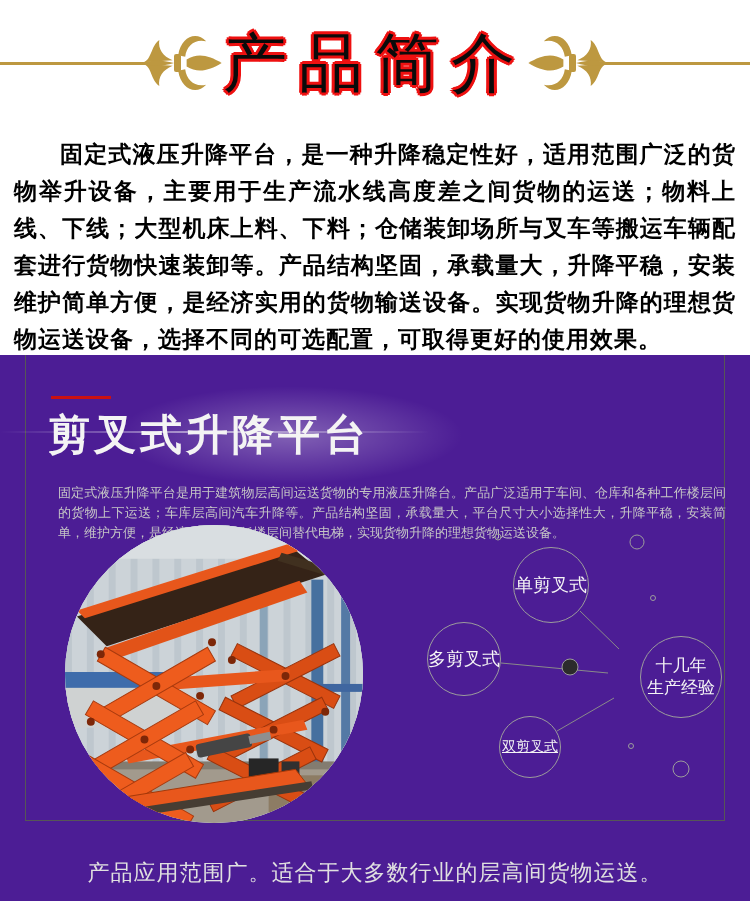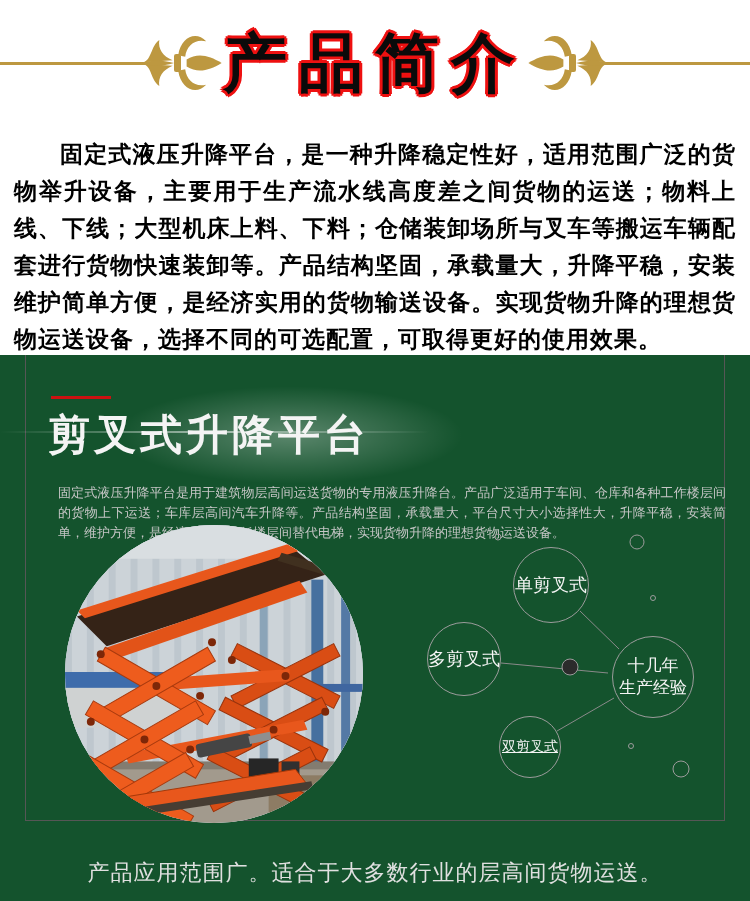--- a/index.html
+++ b/index.html
@@ -11,41 +11,41 @@
   .stage{position:relative;width:750px;height:901px;}
 
   
   .header{display:flex;align-items:center;height:122px;padding-top:2px;}
   .h-line{flex:1;height:3px;background:#bd9840;}
   .ornament{width:76px;height:84px;flex:0 0 auto;margin:0 -4px;}
   .ornament svg{width:100%;height:100%;display:block;}
   .ornament.left svg{transform:rotate(90deg);}
   .ornament.right svg{transform:rotate(-90deg);}
   .page-title{
-    margin:0 8px;font-size:64px;font-weight:700;color:#0a0a0a;
+    margin:0 8px;font-size:64px;font-weight:400;color:#0a0a0a;
     letter-spacing:12px;line-height:1;white-space:nowrap;
     text-shadow:
       -2px -2px 0 #ee1111, 2px -2px 0 #ee1111,
       -2px  2px 0 #ee1111, 2px  2px 0 #ee1111,
       -3px  0   0 #ee1111, 3px  0   0 #ee1111,
        0   -3px 0 #ee1111, 0    3px 0 #ee1111;
   }
 
   
   .intro{
     margin:12px 14px 0 14px;
     font-size:23px;font-weight:bold;color:#000;
     line-height:37px;letter-spacing:1px;
     text-align:justify;text-indent:2em;
   }
 
   
   .panel{
     position:absolute;left:0;top:355px;width:750px;height:546px;
-    background:#14532d;color:#c9c9c9;
+    background:#4c1d95;color:#c9c9c9;
   }
   .frame{
     position:absolute;left:25px;top:0;width:700px;height:466px;
     border:1px solid #565656;border-top:none;box-sizing:border-box;
   }
   .glow{
     position:absolute;left:60px;top:15px;width:460px;height:130px;
     background:radial-gradient(closest-side,rgba(255,255,255,0.30),rgba(255,255,255,0) 75%);
     pointer-events:none;
   }
@@ -73,21 +73,21 @@
   .netsvg{position:absolute;left:0;top:0;width:750px;height:546px;}
 
   .bubble{
     position:absolute;border:1px solid #9c9c9c;border-radius:50%;
     display:flex;flex-direction:column;align-items:center;justify-content:center;
     color:#f5f5f5;text-align:center;box-sizing:border-box;
   }
   .bubble.b1{left:513px;top:192px;width:76px;height:76px;font-size:18px;}
   .bubble.b2{left:427px;top:267px;width:74px;height:74px;font-size:18px;}
   .bubble.b3{left:499px;top:361px;width:62px;height:62px;font-size:14px;text-decoration:underline;}
-  .bubble.b4{left:612px;top:281px;width:82px;height:82px;font-size:17px;line-height:22px;text-align:center;}
+  .bubble.b4{left:640px;top:281px;width:82px;height:82px;font-size:17px;line-height:22px;text-align:center;}
   .bubble span{display:block;white-space:nowrap;}
 
   .panel-footer{
     position:absolute;left:0;top:503px;width:750px;margin:0;
     text-align:center;font-size:22px;color:#e0e0e0;letter-spacing:1px;
   }
 </style>
 </head>
 <body>
 

